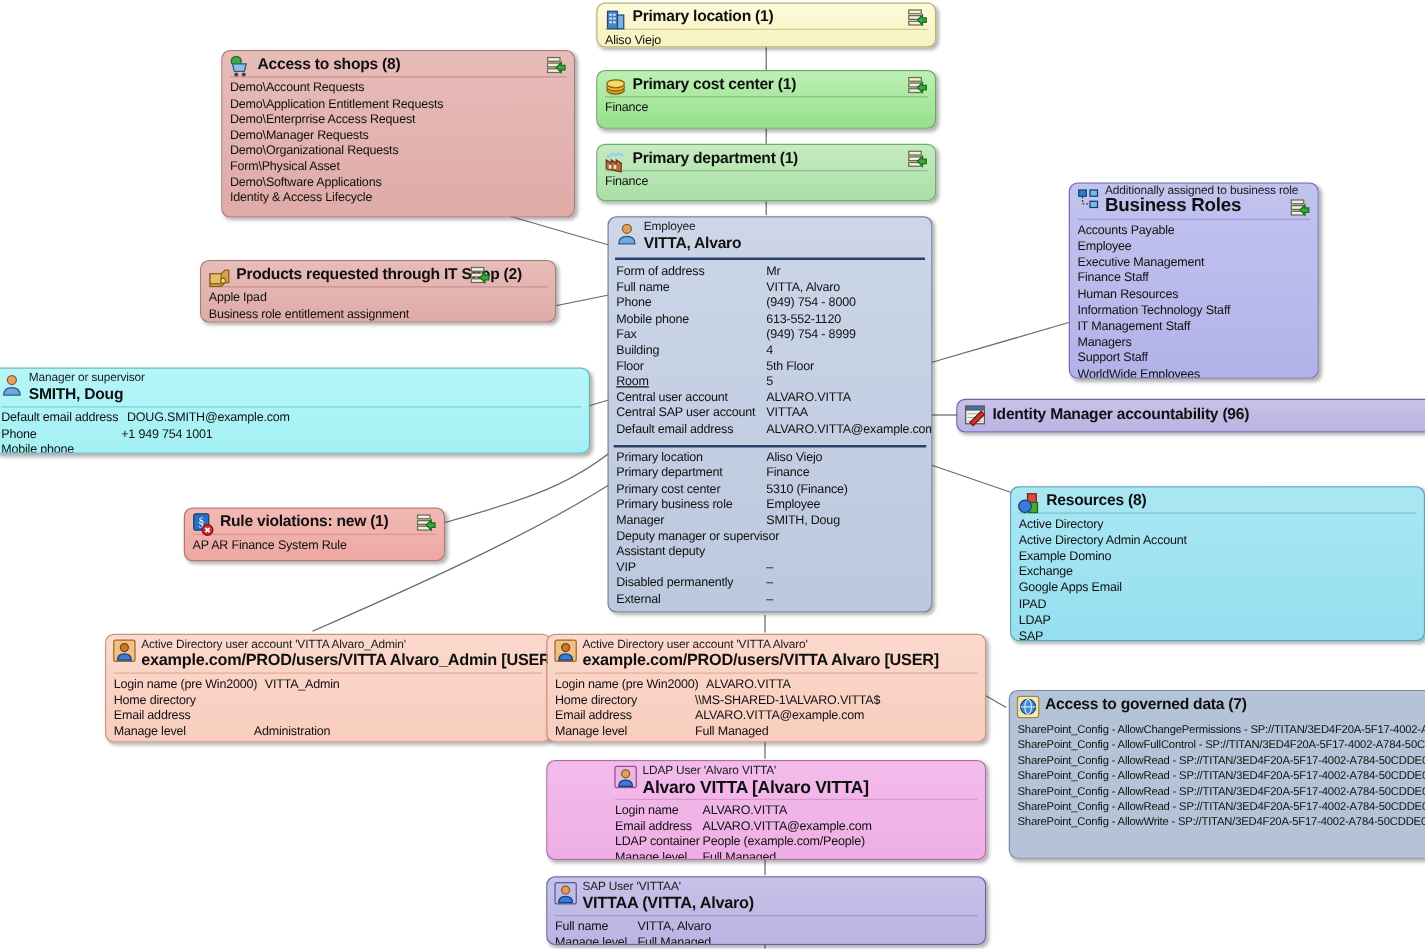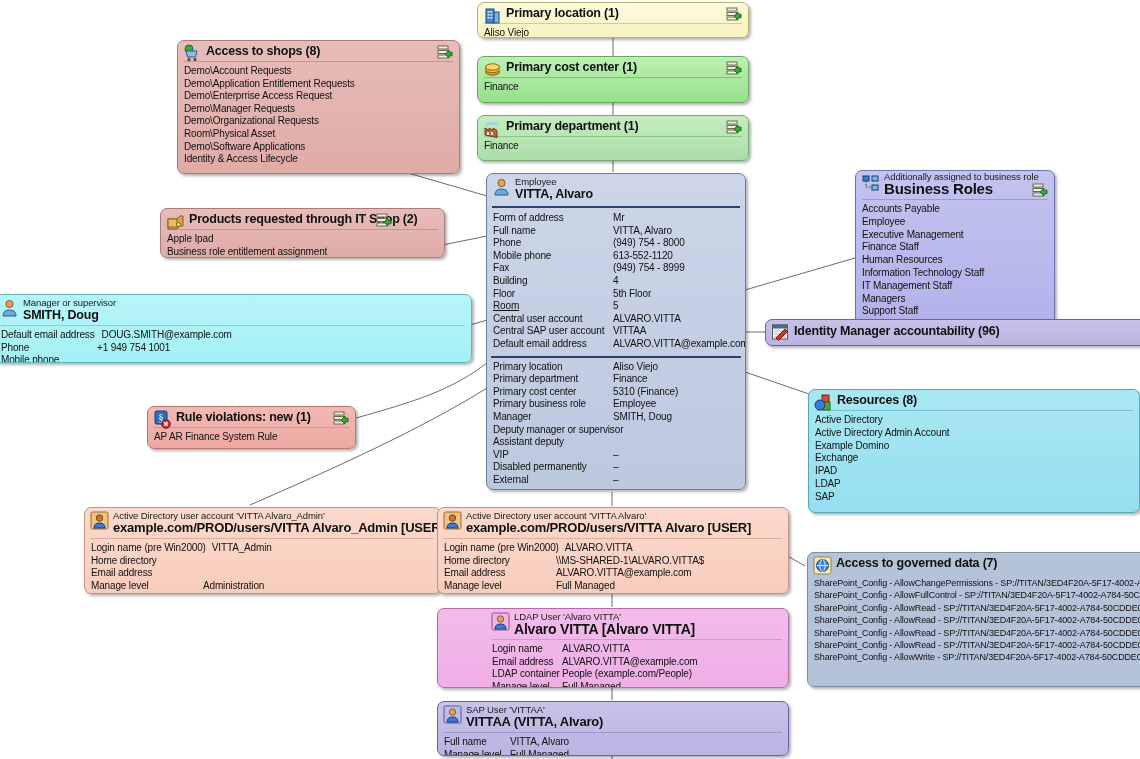--- a/index.html
+++ b/index.html
@@ -235,21 +235,21 @@
         </svg>
       </span>
     </div>
     <div class="sep"></div>
     <div class="body">
       <span class="row">Demo\Account Requests</span>
       <span class="row">Demo\Application Entitlement Requests</span>
       <span class="row">Demo\Enterprrise Access Request</span>
       <span class="row">Demo\Manager Requests</span>
       <span class="row">Demo\Organizational Requests</span>
-      <span class="row">Room\Physical Asset</span>
+      <span class="row">Form\Physical Asset</span>
       <span class="row">Demo\Software Applications</span>
       <span class="row">Identity &amp; Access Lifecycle</span>
     </div>
   </div>
 
   <div class="card t-red" style="left:160px;top:208px;width:285px;height:50px;">
     <div class="hdr single">
       <span class="ico">
         <svg width="19" height="19" viewBox="0 0 19 19">
           <path d="M2 7 h9 l3 -3 h3 v10 h-3 l-3 3 h-9 z" fill="#d8a44a" stroke="#8a6020"></path>
@@ -352,21 +352,21 @@
       <span class="kv"><span class="k" style="width:120px;">Primary business role</span><span class="v">Employee</span></span>
       <span class="kv"><span class="k" style="width:120px;">Manager</span><span class="v">SMITH, Doug</span></span>
       <span class="kv"><span class="k" style="width:120px;">Deputy manager or supervisor</span><span class="v"></span></span>
       <span class="kv"><span class="k" style="width:120px;">Assistant deputy</span><span class="v"></span></span>
       <span class="kv"><span class="k" style="width:120px;">VIP</span><span class="v">–</span></span>
       <span class="kv"><span class="k" style="width:120px;">Disabled permanently</span><span class="v">–</span></span>
       <span class="kv"><span class="k" style="width:120px;">External</span><span class="v">–</span></span>
     </div>
   </div>
 
-  <div class="card t-purple" style="left:855px;top:146px;width:200px;height:157px;margin-top:24px;">
+  <div class="card t-purple" style="left:855px;top:146px;width:200px;height:157px;">
     <div class="hdr" style="padding-top:1px;">
       <span class="ico">
         <svg width="19" height="19" viewBox="0 0 19 19">
           <rect x="2" y="2" width="6" height="5" fill="#2f7fd0" stroke="#11406f"></rect>
           <rect x="11" y="2" width="6" height="5" fill="#7ab8e8" stroke="#11406f"></rect>
           <rect x="11" y="11" width="6" height="5" fill="#7ab8e8" stroke="#11406f"></rect>
           <path d="M5 7 v6 h6" fill="none" stroke="#333" stroke-dasharray="1.5,1.5"></path>
         </svg>
       </span>
       <span class="kicker">Additionally assigned to business role</span>
@@ -423,20 +423,21 @@
         </svg>
       </span>
       <span class="title">Resources (8)</span>
     </div>
     <div class="sep"></div>
     <div class="body" style="line-height:12.8px;">
       <span class="row">Active Directory</span>
       <span class="row">Active Directory Admin Account</span>
       <span class="row">Example Domino</span>
       <span class="row">Exchange</span>
+      <span class="row">Google Apps Email</span>
       <span class="row">IPAD</span>
       <span class="row">LDAP</span>
       <span class="row">SAP</span>
     </div>
   </div>
 
   <div class="card t-steel" style="left:807px;top:552px;width:350px;height:135px;">
     <div class="hdr single">
       <span class="ico">
         <svg width="19" height="19" viewBox="0 0 19 19">

